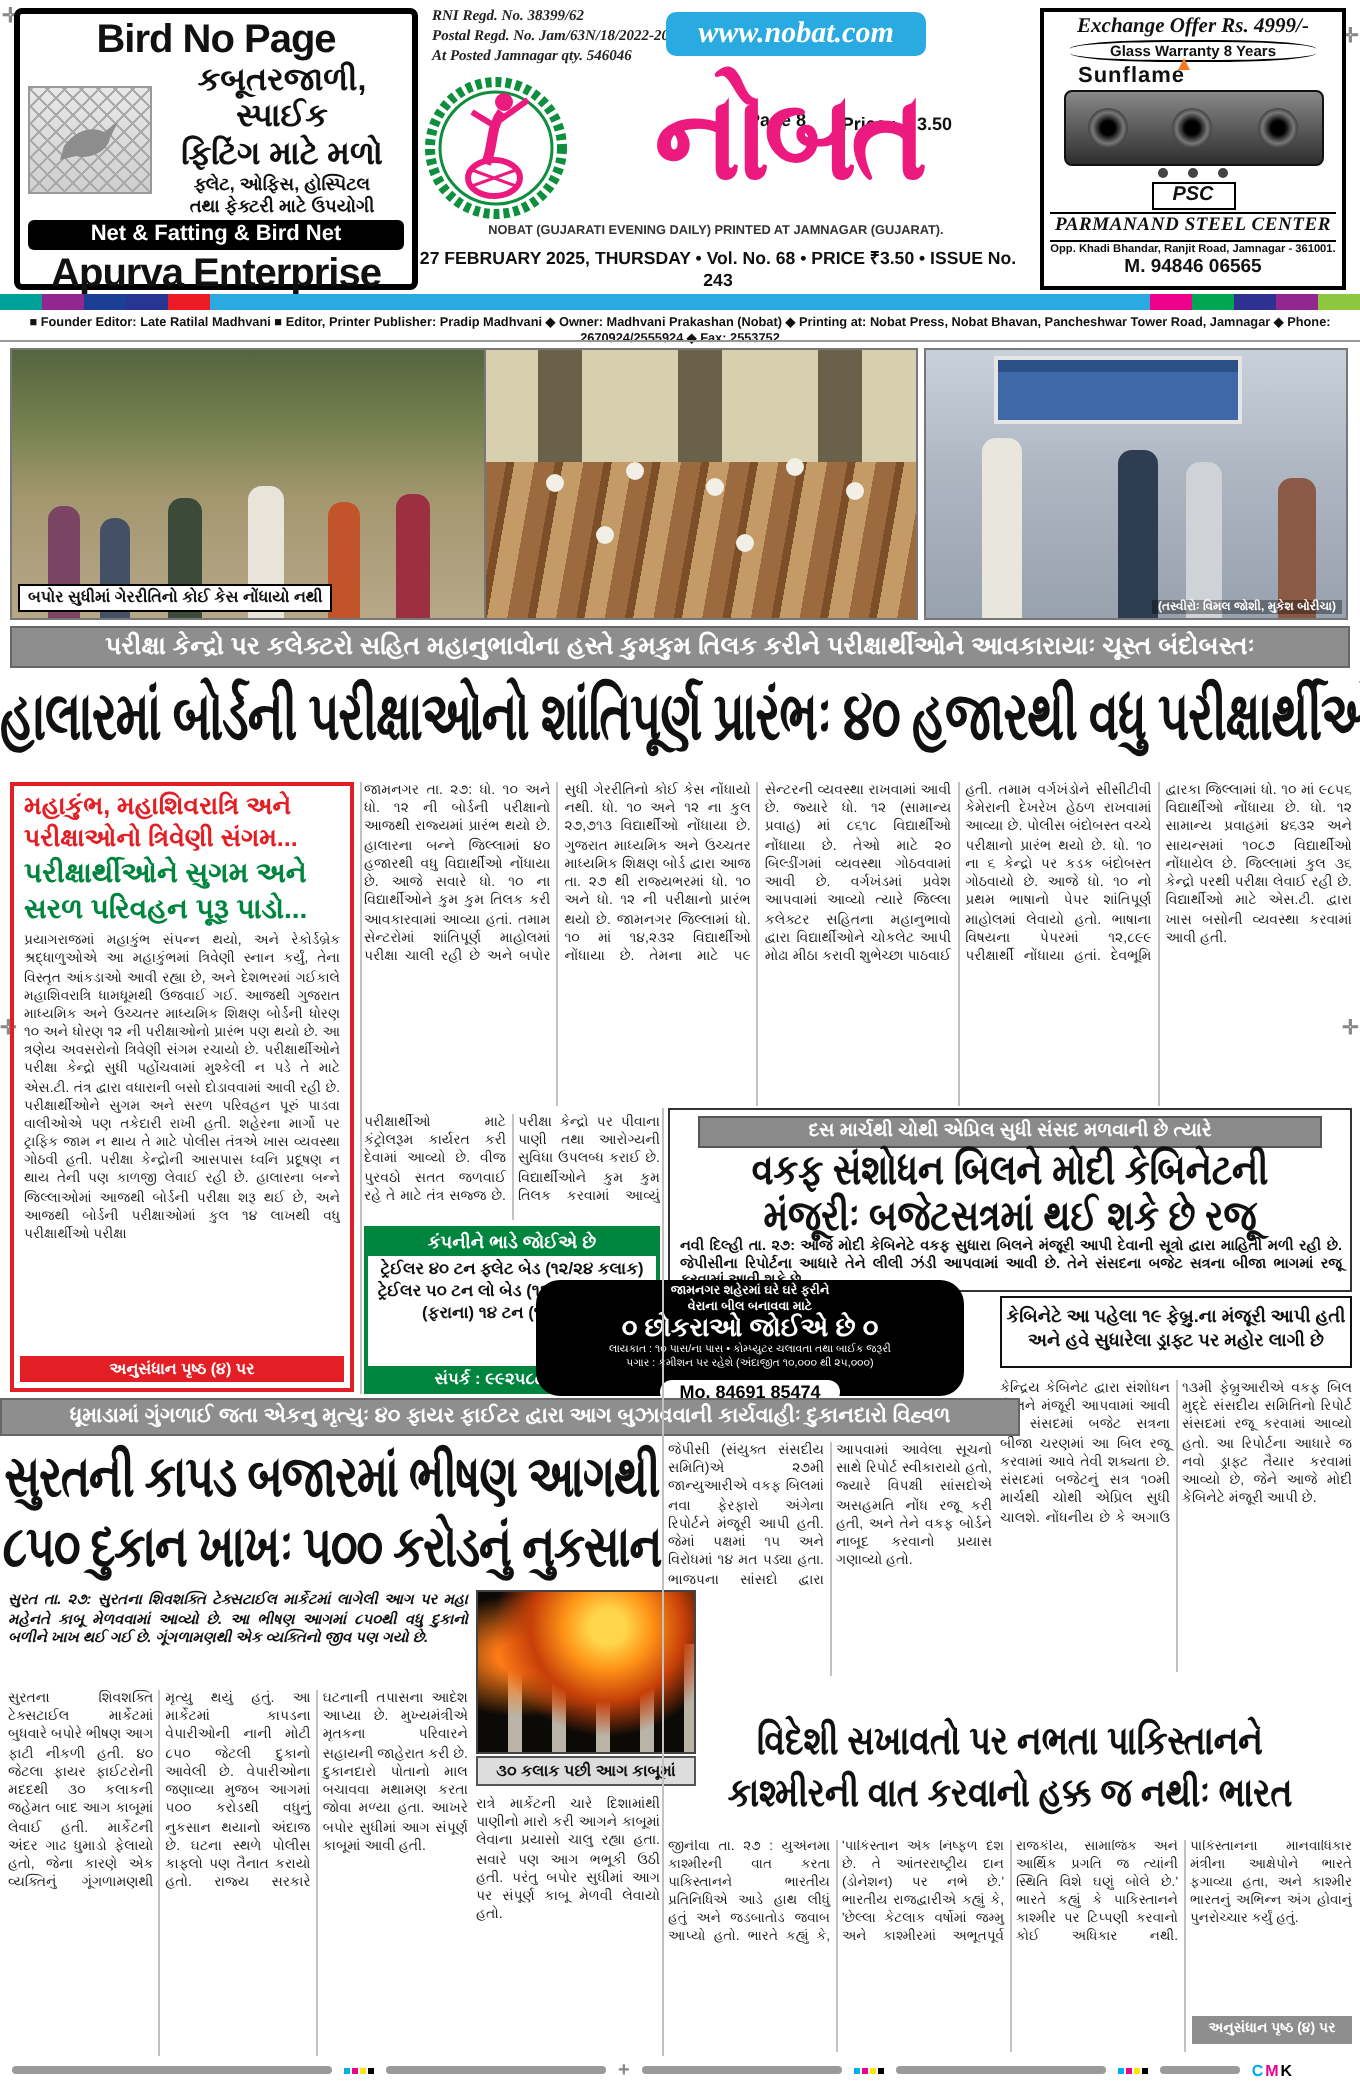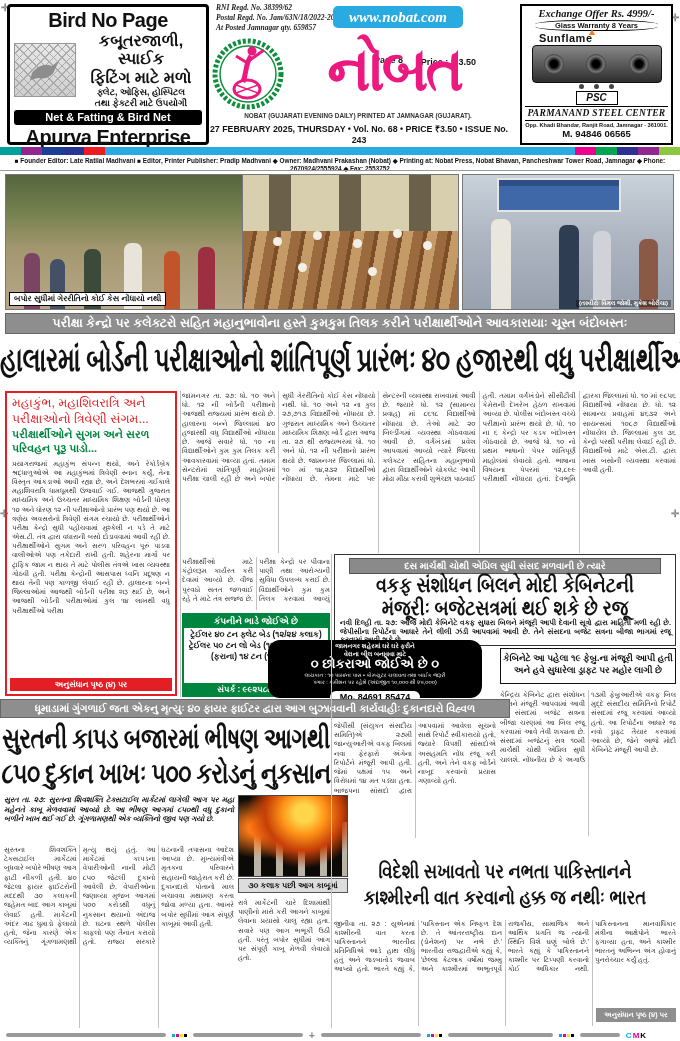--- a/index.html
+++ b/index.html
@@ -77,22 +77,22 @@
   .pcredit{position:absolute;right:2px;bottom:2px;color:#fff;font-size:6px;font-weight:bold;background:rgba(0,0,0,.35);padding:0 3px;}
 
   
   .capbar{left:5px;top:313px;width:670px;height:21px;background:#8e8e8e;border:1px solid #666;box-sizing:border-box;
           color:#fff;font-weight:900;font-size:12.5px;text-align:center;line-height:19px;}
   .hlmain{left:0;top:340px;width:680px;font-size:24px;font-weight:900;white-space:nowrap;text-align:center;
           letter-spacing:-.5px;transform:scaleY(1.4);transform-origin:top center;}
 
   
   .sidebox{left:5px;top:391px;width:172px;height:305px;border:2px solid #e31e24;box-sizing:border-box;padding:3px 5px 16px;}
-  .sb-red{color:#e31e24;font-size:12.5px;font-weight:400;line-height:1.25;}
-  .sb-green{color:#00853f;font-size:11px;font-weight:900;line-height:1.25;margin-top:1px;}
+  .sb-red{color:#e31e24;font-size:12.5px;font-weight:700;line-height:1.25;}
+  .sb-green{color:#00853f;font-size:14px;font-weight:900;line-height:1.25;margin-top:1px;}
   .sb-body{font-size:6.9px;line-height:1.33;text-align:justify;margin-top:3px;color:#222;height:188px;overflow:hidden;}
   .sb-cont{position:absolute;left:3px;right:3px;bottom:3px;background:#e31e24;color:#fff;font-size:8px;font-weight:bold;text-align:center;line-height:13px;}
   .cols{font-size:7px;line-height:1.32;text-align:justify;color:#1c1c1c;overflow:hidden;}
   .examcols{left:182px;top:391px;width:494px;height:162px;column-count:5;column-gap:7px;column-rule:.5px solid #c2c2c2;}
   .examcont{left:182px;top:557px;width:148px;height:53px;column-count:2;column-gap:6px;column-rule:.5px solid #c2c2c2;}
 
   .gbox{left:182px;top:613px;width:148px;height:84px;border:2px solid #00853f;box-sizing:border-box;background:#fff;}
   .gbox-h{background:#00853f;color:#fff;font-size:9px;font-weight:900;text-align:center;line-height:13px;}
   .gbox-b{font-size:8.3px;font-weight:900;text-align:center;line-height:1.32;padding-top:1px;}
   .gbox-c{position:absolute;left:0;right:0;bottom:0;background:#00853f;color:#fff;font-size:8.3px;font-weight:900;text-align:center;line-height:12px;}
@@ -171,21 +171,21 @@
         <div class="bl2">તથા ફેક્ટરી માટે ઉપયોગી</div>
       </div>
     </div>
     <div class="bird-band">Net &amp; Fatting &amp; Bird Net</div>
     <div class="bird-co">Apurva Enterprise</div>
   </div>
 
   <div class="abs reg">
     <div>RNI Regd. No. 38399/62</div>
     <div>Postal Regd. No. Jam/63N/18/2022-2025</div>
-    <div>At Posted Jamnagar qty. 659857</div>
+    <div>At Posted Jamnagar qty. 546046</div>
   </div>
   <div class="abs web">www.nobat.com</div>
   <div class="abs pp">
     <span>Page 8</span>
     <span>Price : ₹ 3.50</span>
   </div>
   <div class="abs logo-circle">
     <svg width="72" height="72" viewBox="0 0 72 72">
       <circle cx="36" cy="36" r="33" fill="none" stroke="#0e8f3e" stroke-width="5" stroke-dasharray="3 2"></circle>
       <circle cx="36" cy="36" r="28" fill="none" stroke="#0e8f3e" stroke-width="1.5"></circle>

